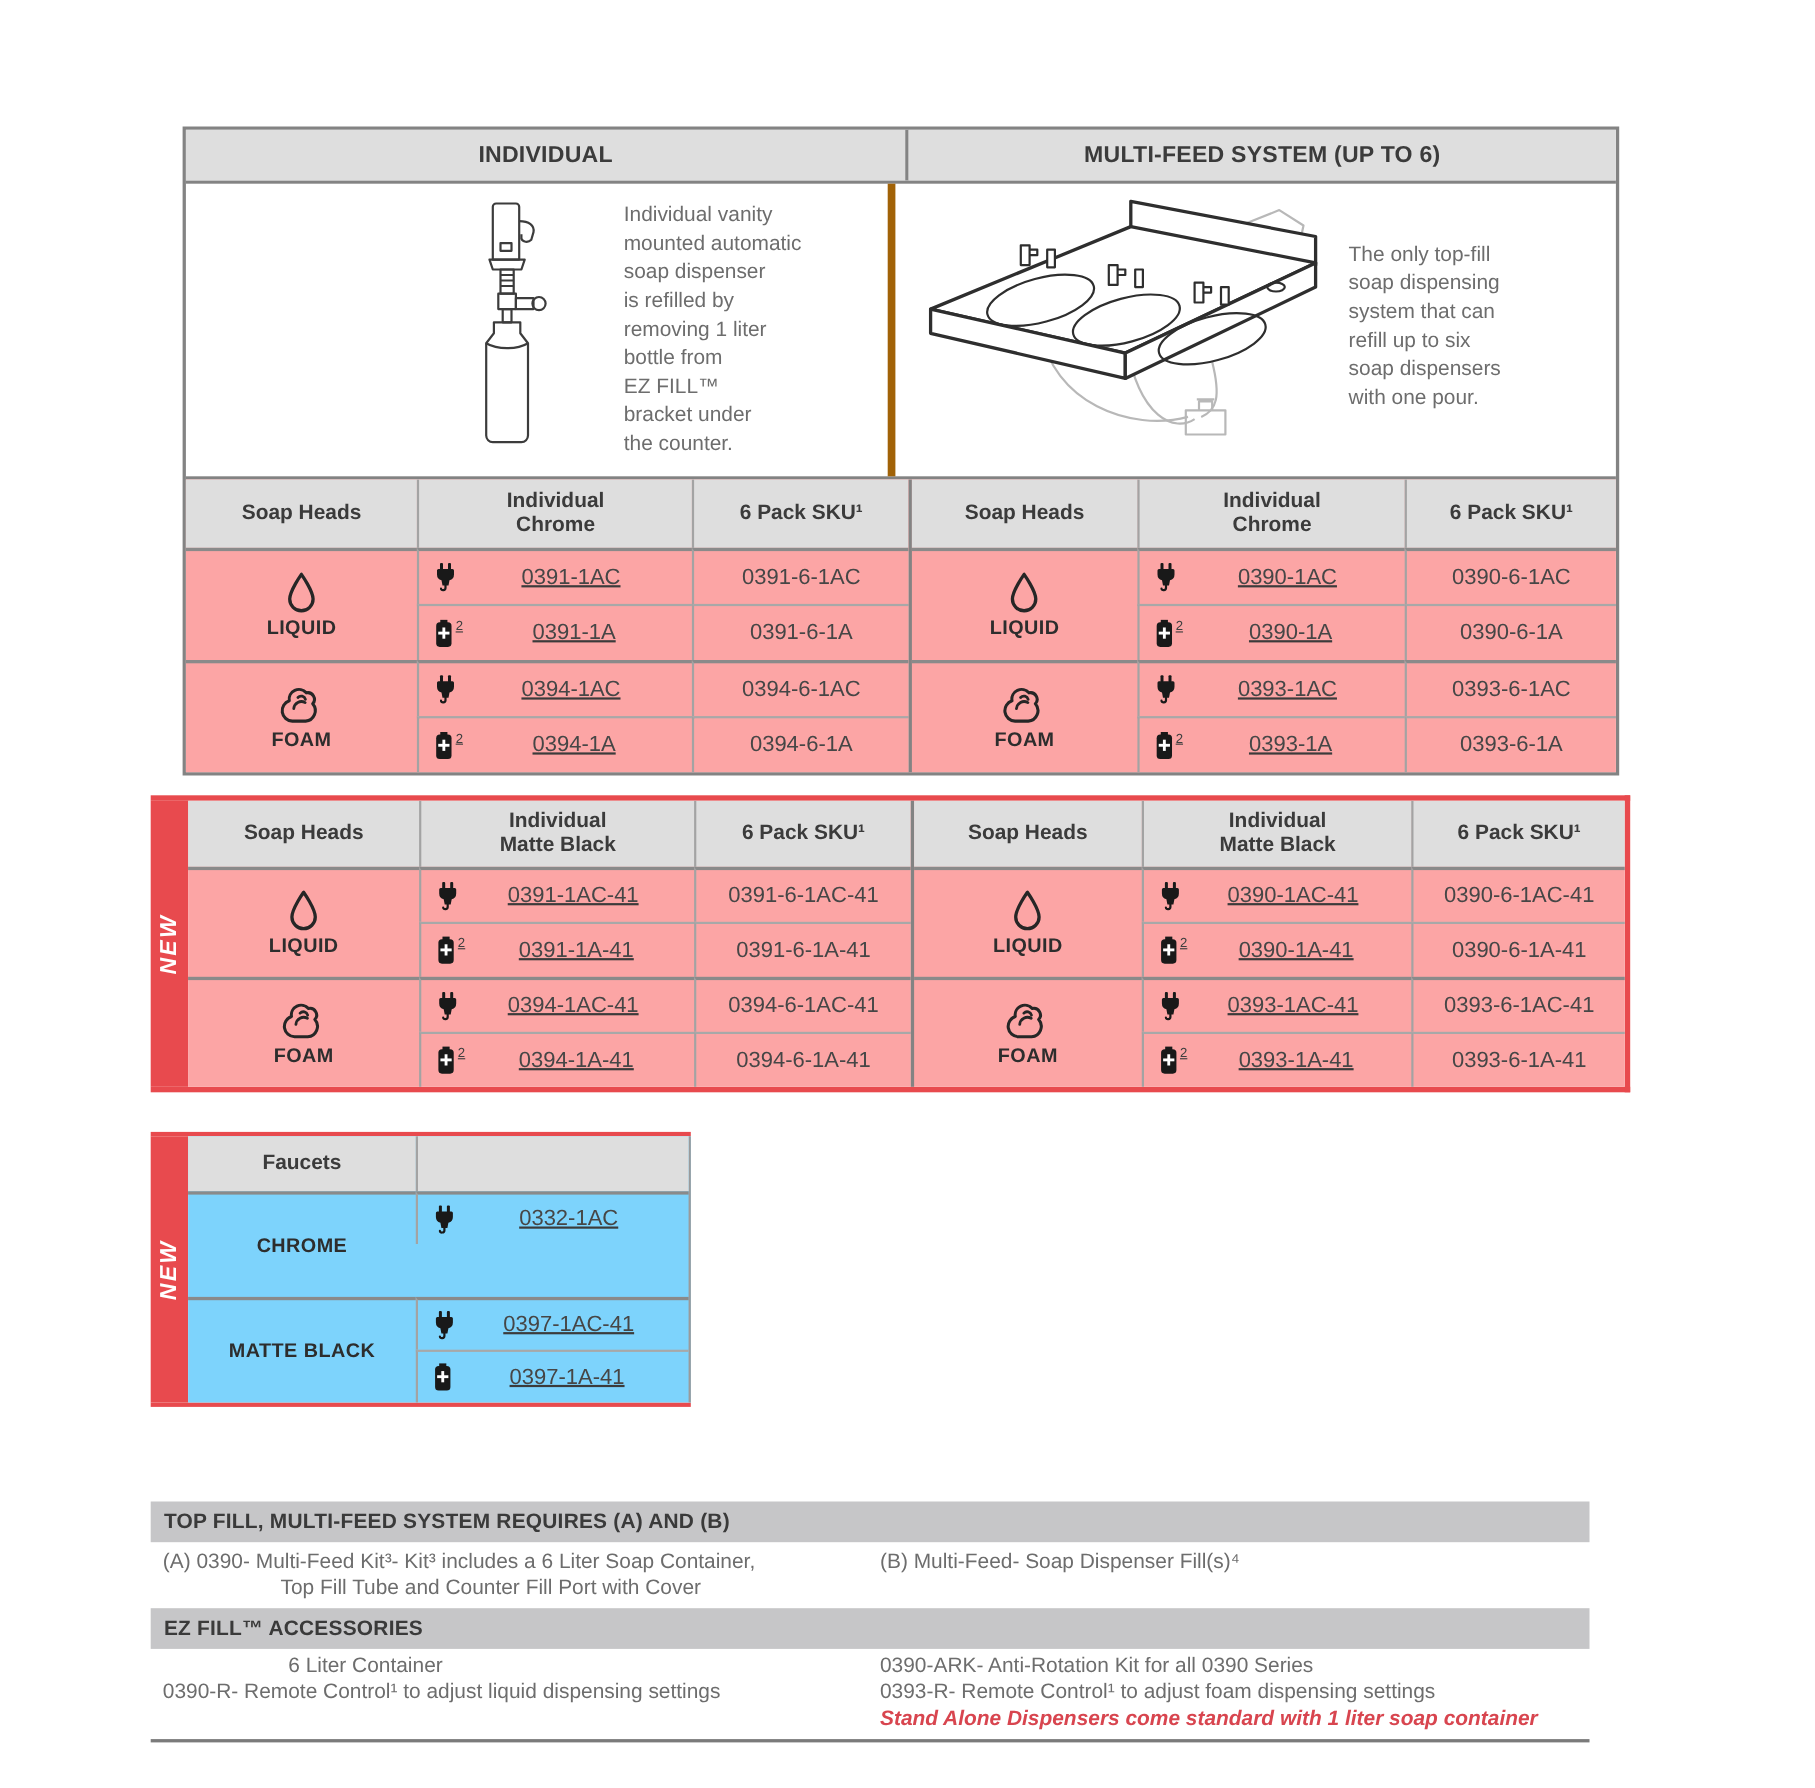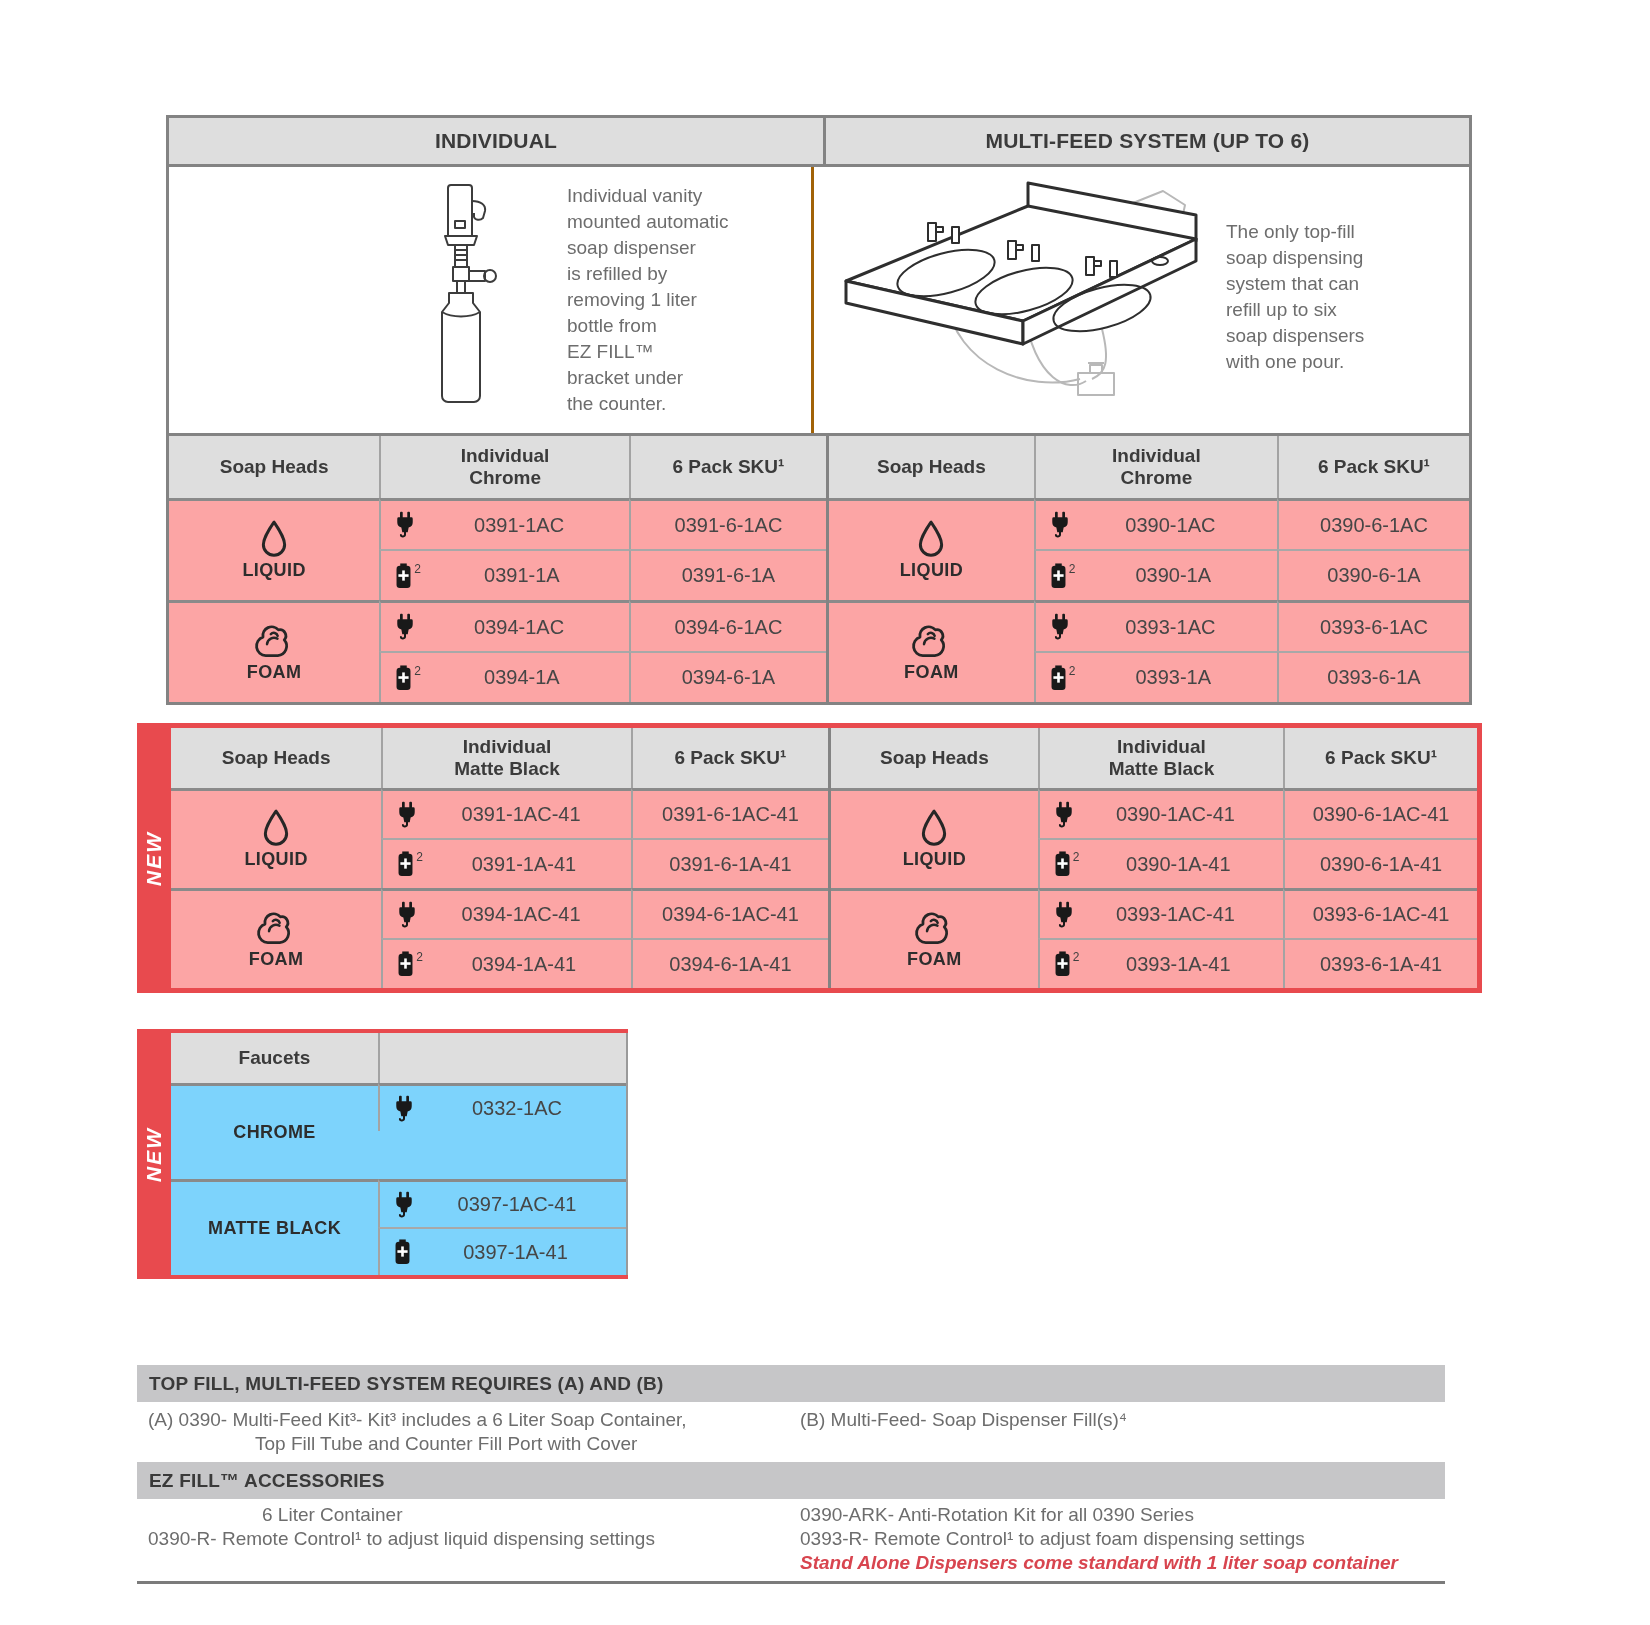--- a/index.html
+++ b/index.html
@@ -7,21 +7,21 @@
   .abs{position:absolute;}
 
   
   .top-table{left:166px;top:115px;width:1306px;border:3px solid #838383;box-sizing:border-box;background:#fff;}
   .tt-header{display:flex;height:46px;}
   .tt-h{display:flex;align-items:center;justify-content:center;background:#dedede;
         font-weight:bold;font-size:21px;color:#3b3b3b;letter-spacing:.2px;}
   .tt-h.lft{width:657px;border-right:3px solid #838383;box-sizing:border-box;}
   .tt-h.rgt{flex:1;}
   .tt-images{display:flex;height:266px;border-top:3px solid #838383;}
-  .img-lft{width:645px;border-right:3px solid #a16207;box-sizing:border-box;display:flex;align-items:flex-start;}
+  .img-lft{width:645px;border-right:7px solid #a16207;box-sizing:border-box;display:flex;align-items:flex-start;}
   .img-rgt{flex:1;display:flex;align-items:flex-start;}
   .desc{font-size:19px;color:#6d6d6d;line-height:26px;white-space:pre-line;}
   .img-lft .desc{margin:16px 0 0 30px;width:190px;}
   .img-rgt .desc{margin:52px 0 0 6px;width:178px;}
   .img-lft svg{margin:8px 0 0 218px;}
   .img-rgt svg{margin:14px 0 0 14px;}
   .tt-grid{display:flex;border-top:3px solid #838383;}
 
   
   .skuhalf{display:grid;grid-template-columns:32% 38% 30%;grid-template-rows:62px repeat(4,51px);background:#fca5a5;}
@@ -31,21 +31,21 @@
   .cell{display:flex;align-items:center;justify-content:center;box-sizing:border-box;min-width:0;}
   .hcell{background:#dedede;font-weight:bold;font-size:19px;color:#3b3b3b;text-align:center;white-space:pre-line;line-height:1.15;}
   .bl{border-left:2px solid #a3a3a3;}
   .btn{border-top:2px solid #a8a8a8;}
   .btk{border-top:3px solid #8a8a8a;}
   .c1{grid-column:1}.c2{grid-column:2}.c3{grid-column:3}
   .r1{grid-row:1}.r2{grid-row:2}.r3{grid-row:3}.r4{grid-row:4}.r5{grid-row:5}
   .r23{grid-row:2/4}.r45{grid-row:4/6}
   .headgroup{flex-direction:column;gap:2px;}
   .glabel{font-weight:bold;font-size:18px;color:#2d2d2d;letter-spacing:.4px;}
-  .skucell{justify-content:flex-start;}
+  .skucell{justify-content:flex-start;text-decoration:underline;}
   .picon{margin-left:14px;display:flex;align-items:flex-start;flex:0 0 auto;}
   .picon sup{font-size:12px;color:#3f3f3f;margin:0 0 0 2px;line-height:1;}
   .num{flex:1;text-align:center;font-size:20px;color:#464646;padding-right:6px;}
   .packnum{font-size:20px;color:#464646;}
 
   
   .new-wrap{display:flex;box-sizing:border-box;}
   .new-main{left:137px;top:723px;width:1345px;border-top:5px solid #e84a4e;border-bottom:5px solid #e84a4e;border-right:5px solid #e84a4e;}
   .new-strip{width:34px;background:#e84a4e;display:flex;align-items:center;justify-content:center;flex:0 0 auto;}
   .new-txt{color:#fff;font-weight:bold;font-style:italic;font-size:21px;letter-spacing:2px;

